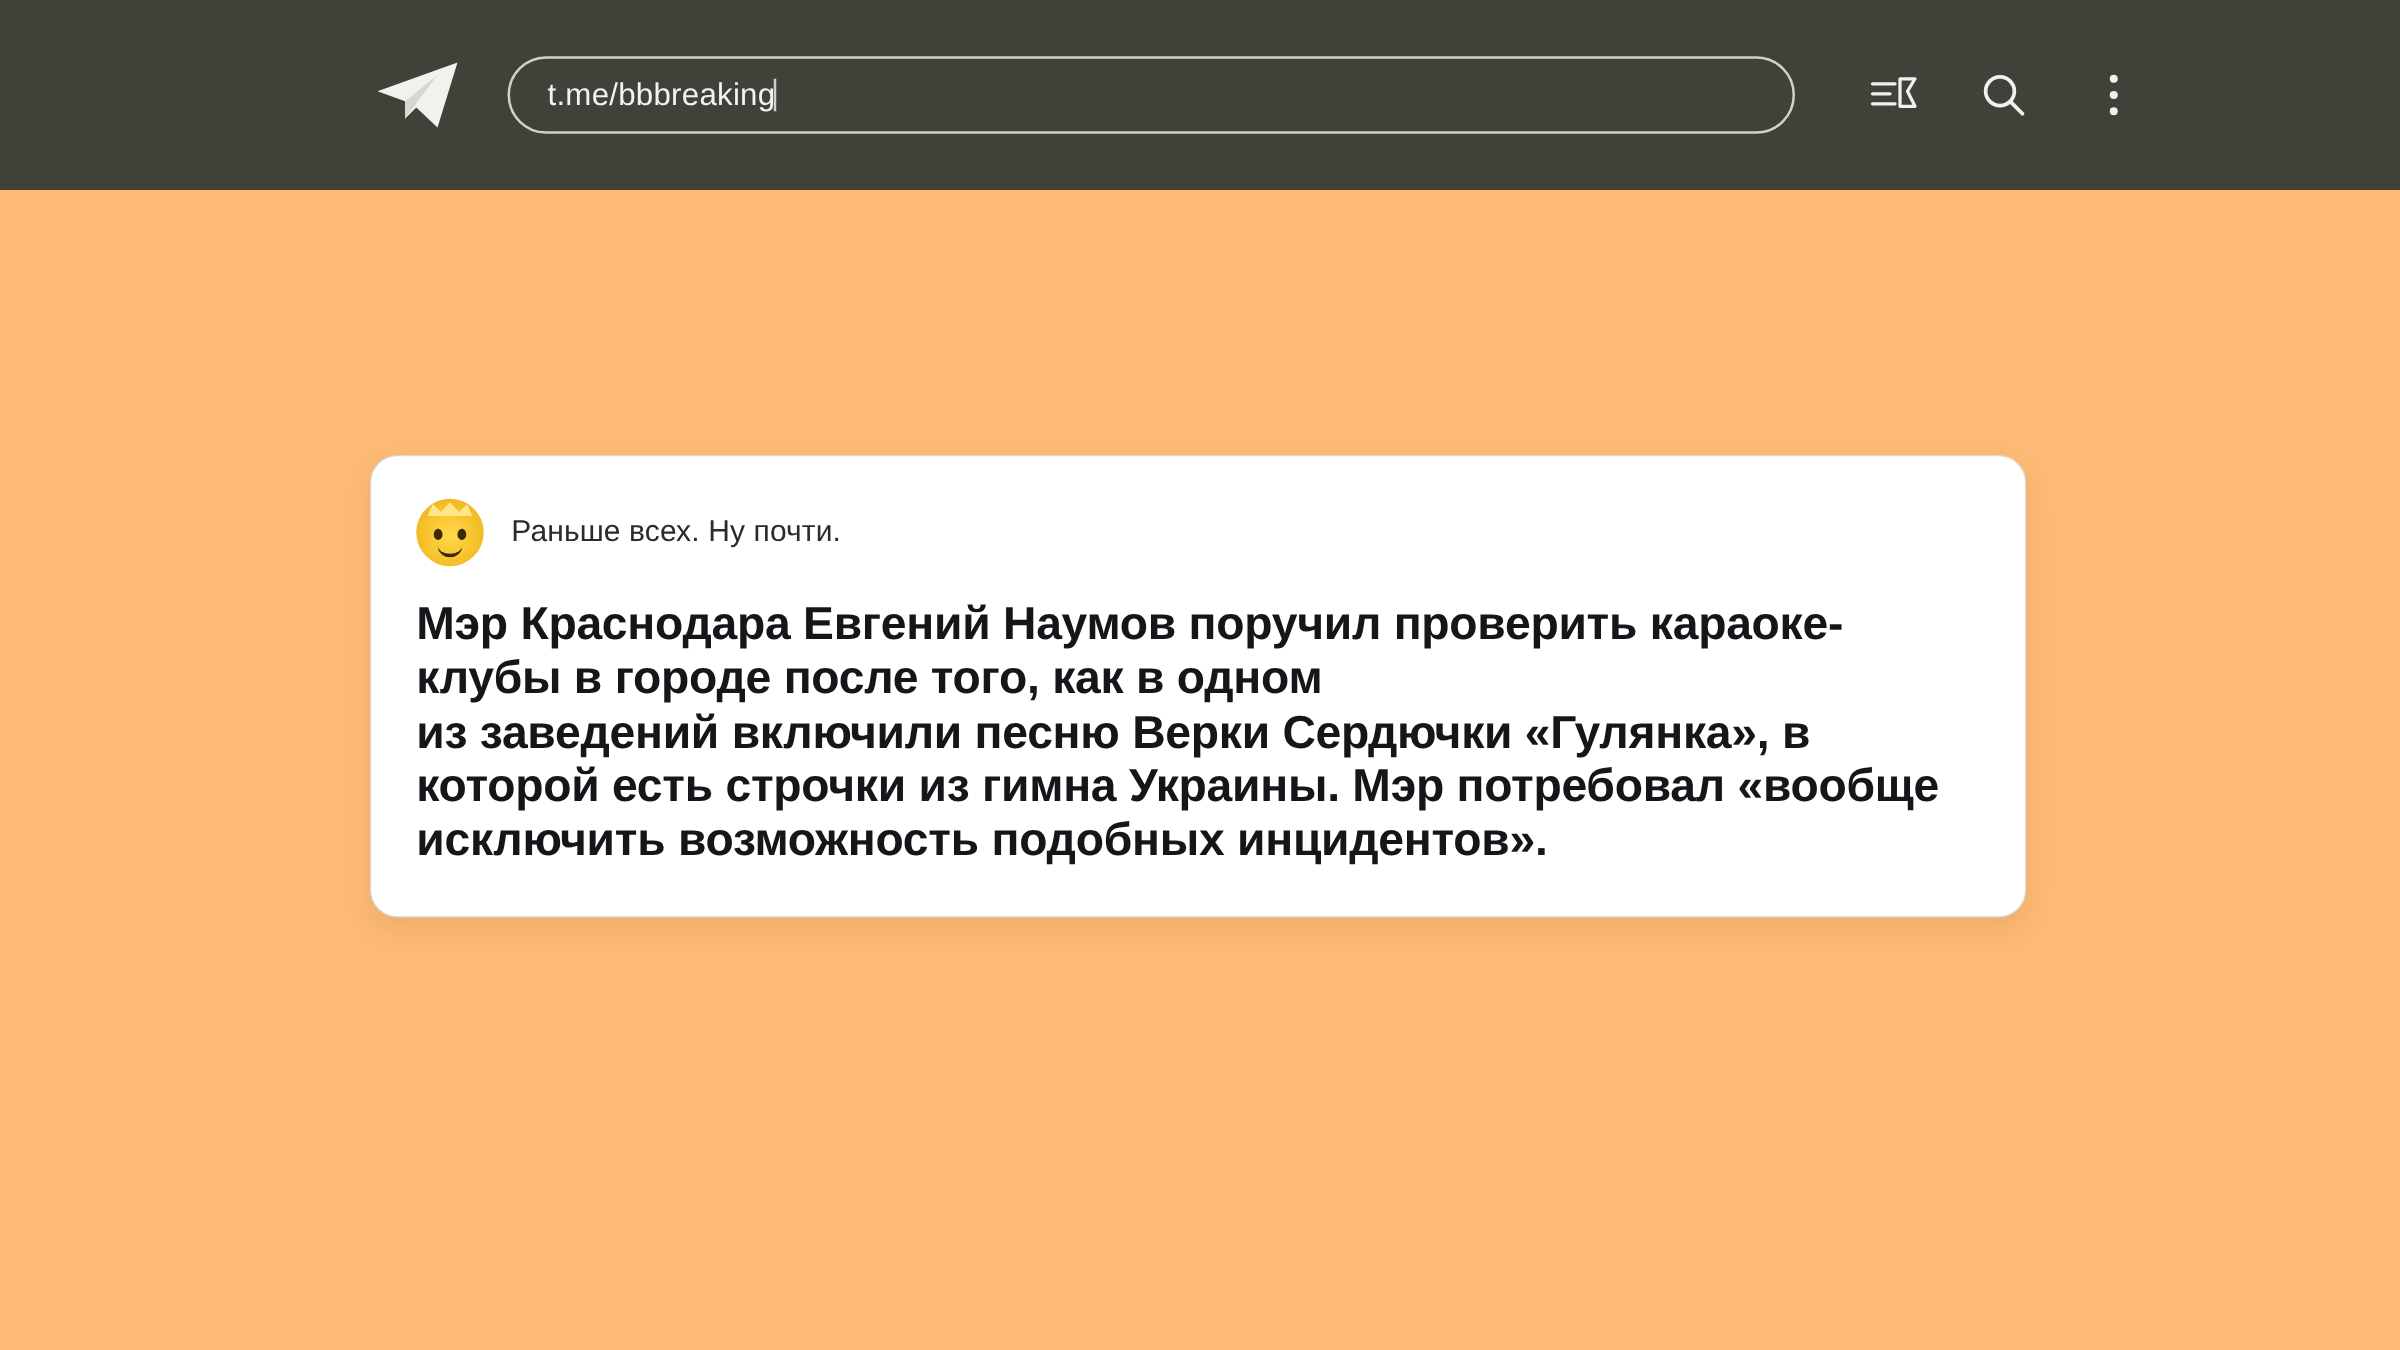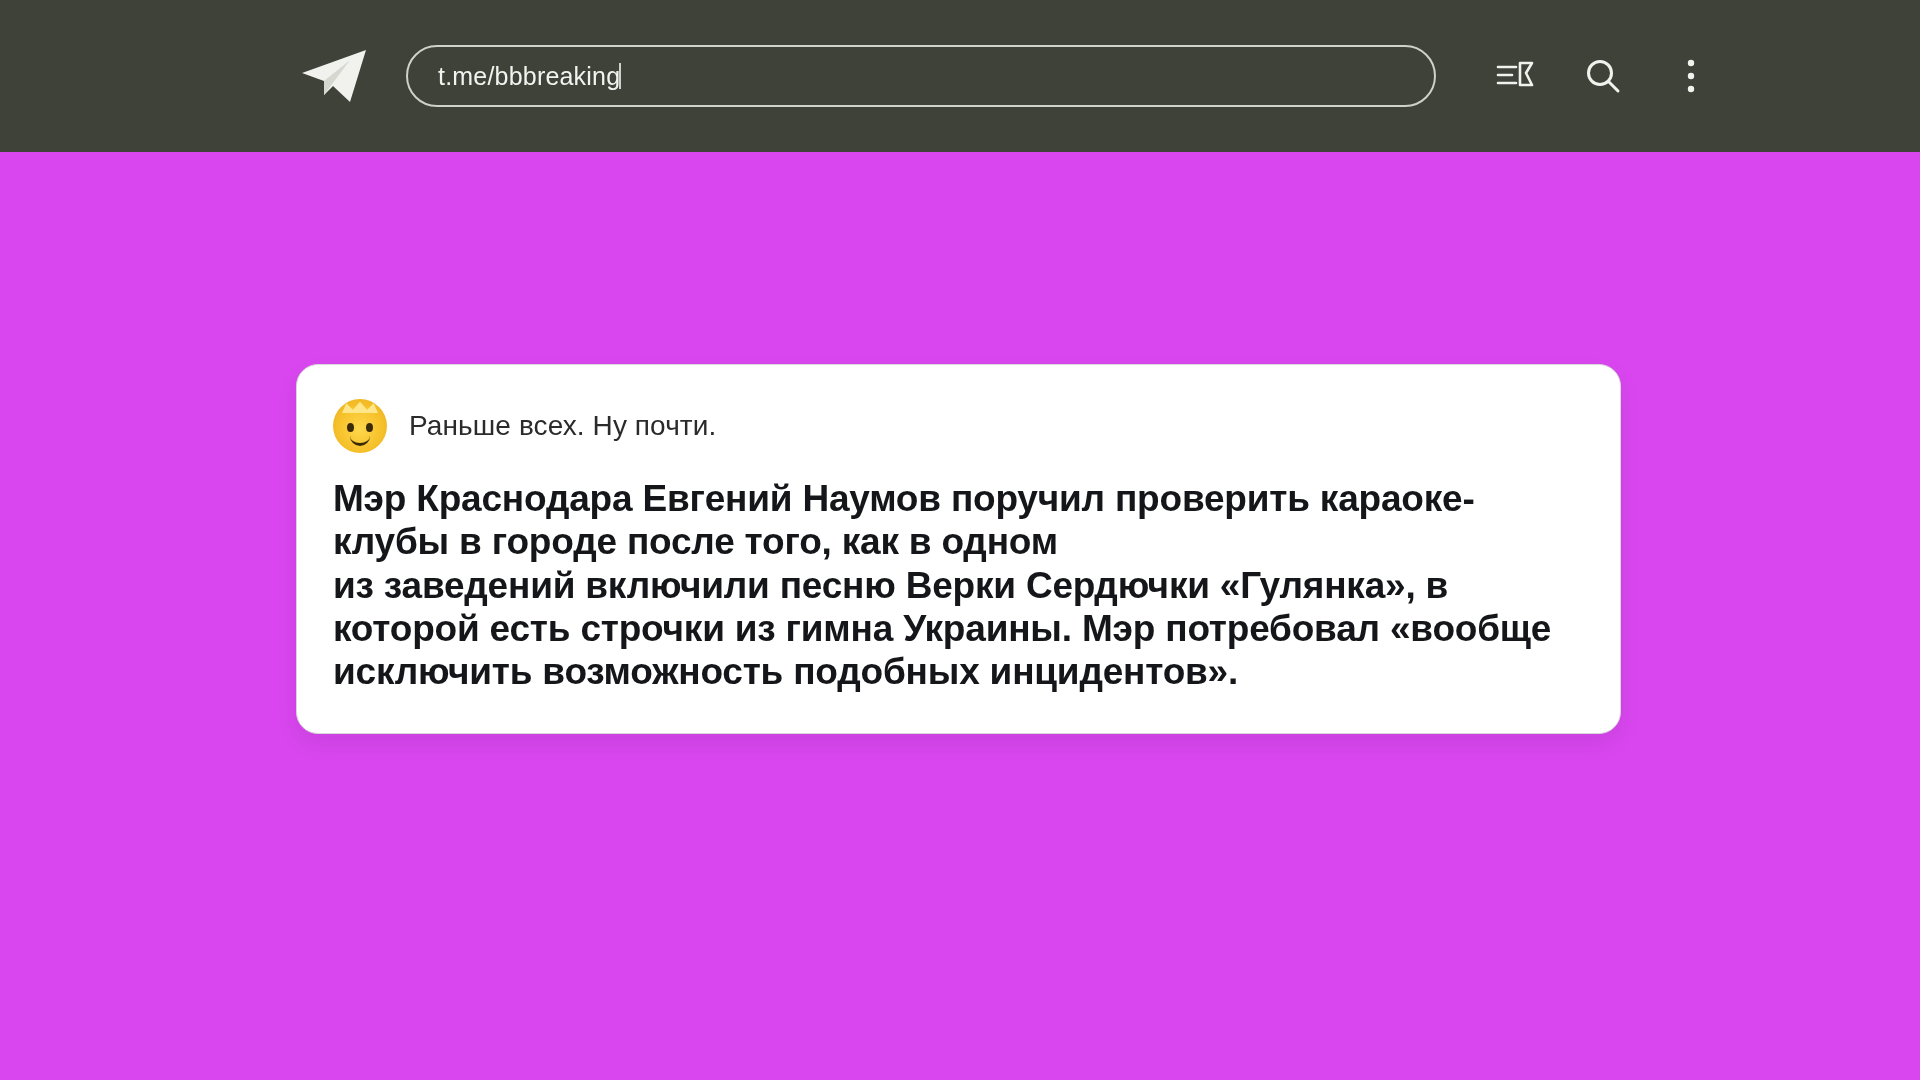--- a/index.html
+++ b/index.html
@@ -10,21 +10,21 @@
     height: 1080px;
     background: #ffffff;
     font-family: "Liberation Sans", sans-serif;
     overflow: hidden;
   }
 
   .app {
     position: relative;
     width: 1920px;
     height: 1080px;
-    background: #d946ef;
+    background: #fdba74;
   }
 
   
   .topbar {
     position: absolute;
     top: 0;
     left: 0;
     width: 1920px;
     height: 152px;
     background: #3e4239;
@@ -145,21 +145,21 @@
     position: absolute;
     left: 50%;
     transform: translateX(-50%);
     top: 34px;
     width: 20px; height: 10px;
     border-bottom: 3px solid #3a2a06;
     border-radius: 0 0 14px 14px;
   }
 
   .channel-name {
-    font-size: 28px;
+    font-size: 24px;
     color: #2b2b2b;
     letter-spacing: 0.1px;
   }
 
   .msg-text {
     font-size: 37px;
     line-height: 1.17;
     color: #15161a;
     letter-spacing: -0.2px;
     white-space: pre-line;

